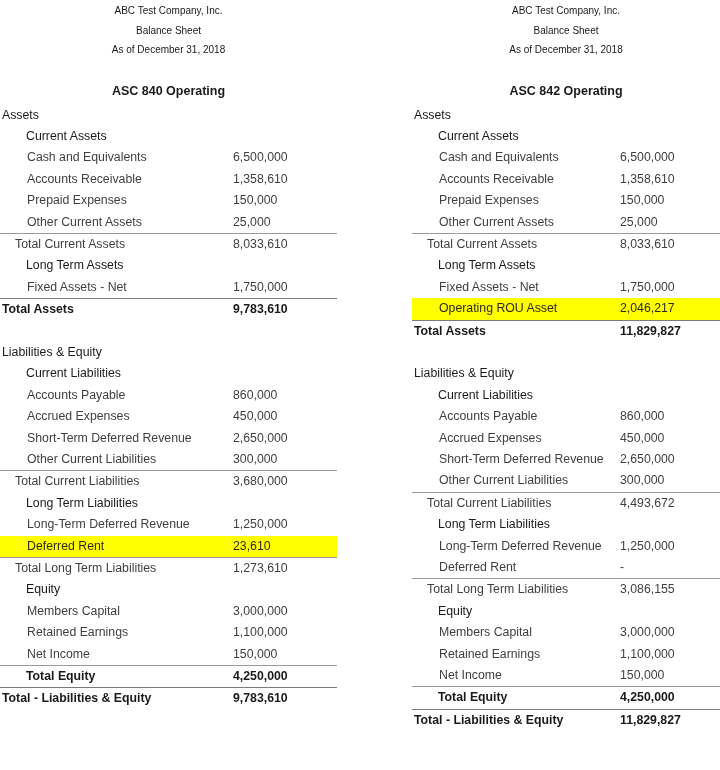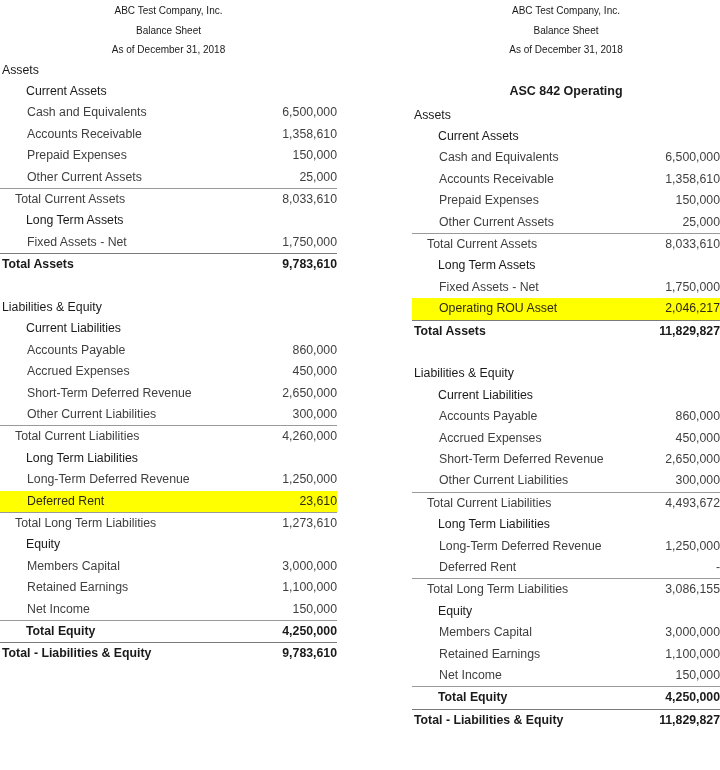--- a/index.html
+++ b/index.html
@@ -56,21 +56,21 @@
   table.bs td {
     padding: 0;
     font-size: 12.3px;
     line-height: 21.4px;
     height: 21.4px;
     vertical-align: middle;
     white-space: nowrap;
     overflow: hidden;
   }
   td.lbl { text-align: left; }
-  td.val { text-align: right; width: 104px; padding-right: 2px; }
+  td.val { text-align: left; width: 104px; padding-right: 2px; }
 
   
   .i0 .lbl { padding-left: 2px; }
   .i1 .lbl { padding-left: 26px; }
   .i2 .lbl { padding-left: 27px; }
   .i1t .lbl { padding-left: 15px; }
 
   
   .hdr td      { font-weight: normal; color: #1a1a1a; }
   .grand td    { font-weight: bold; color: #1a1a1a; }
@@ -97,20 +97,21 @@
 <body>
 
 <div class="sheets">
 
   <div class="sheet sheet-left">
     <div class="doc-head">
       <span class="ln">ABC Test Company, Inc.</span>
       <span class="ln">Balance Sheet</span>
       <span class="ln">As of December 31, 2018</span>
     </div>
+    <div class="basis">ASC 840 Operating</div>
     <table class="bs">
       <tbody>
           <tr class="i0 hdr">
             <td class="lbl">Assets</td>
             <td class="val"></td>
           </tr>
           <tr class="i1 hdr">
             <td class="lbl">Current Assets</td>
             <td class="val"></td>
           </tr>
@@ -168,21 +169,21 @@
           <tr class="i2 item">
             <td class="lbl">Short-Term Deferred Revenue</td>
             <td class="val">2,650,000</td>
           </tr>
           <tr class="i2 item">
             <td class="lbl">Other Current Liabilities</td>
             <td class="val">300,000</td>
           </tr>
           <tr class="i1t sub rule-thin">
             <td class="lbl">Total Current Liabilities</td>
-            <td class="val">4,260,000</td>
+            <td class="val">3,680,000</td>
           </tr>
           <tr class="i1 hdr">
             <td class="lbl">Long Term Liabilities</td>
             <td class="val"></td>
           </tr>
           <tr class="i2 item">
             <td class="lbl">Long-Term Deferred Revenue</td>
             <td class="val">1,250,000</td>
           </tr>
           <tr class="i2 item hl">

